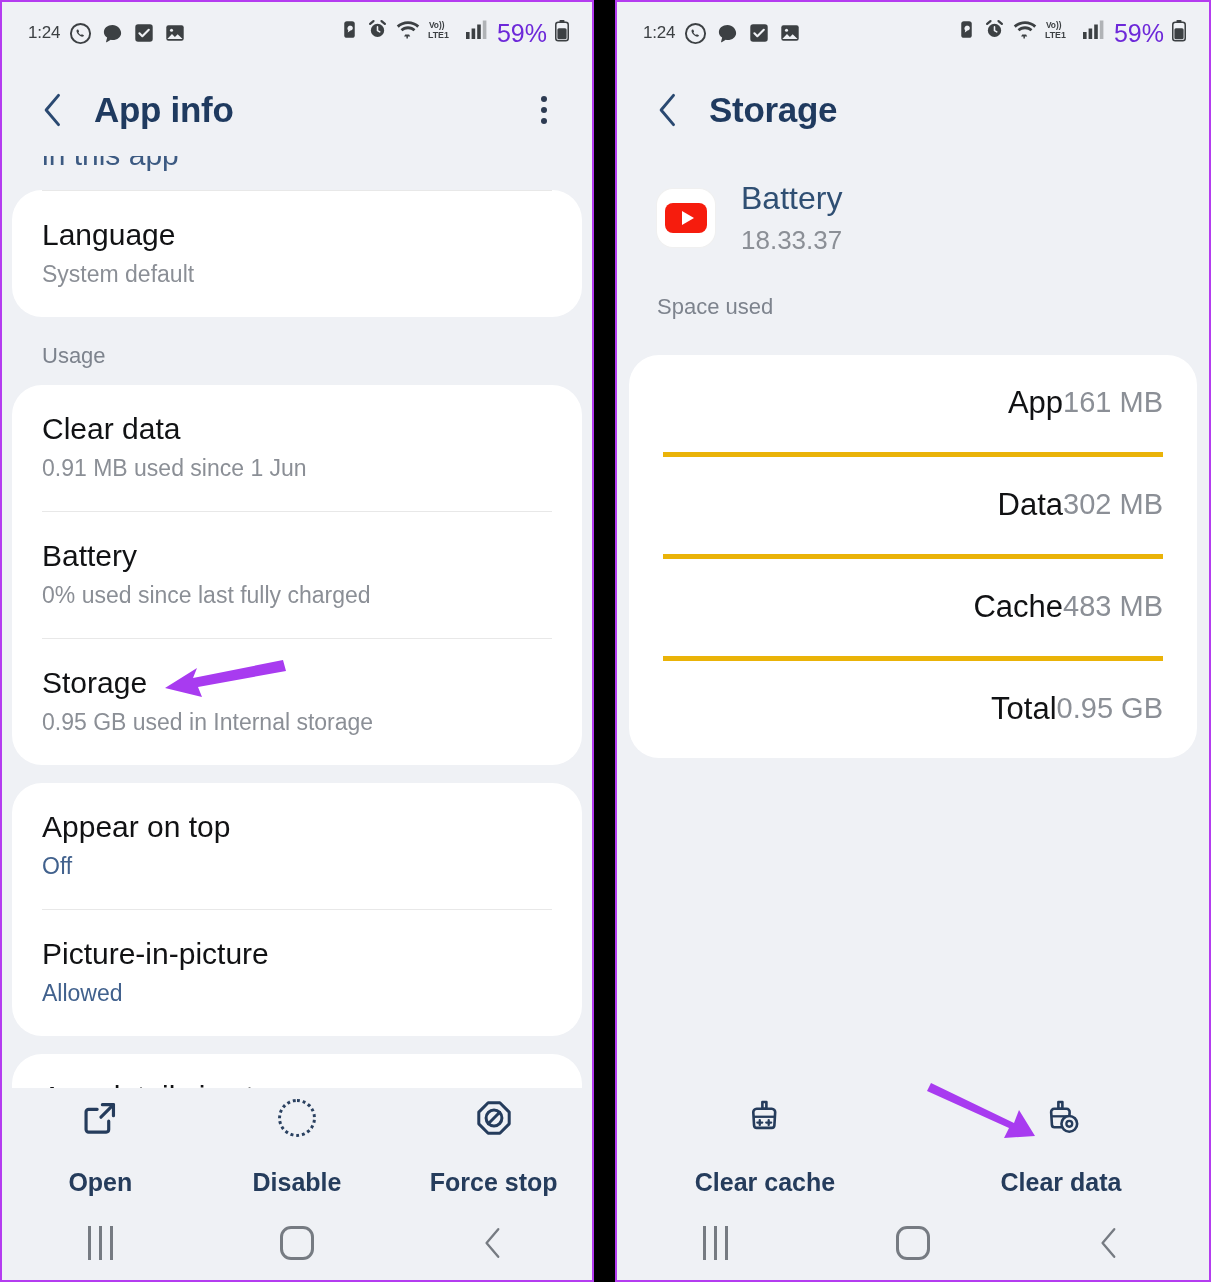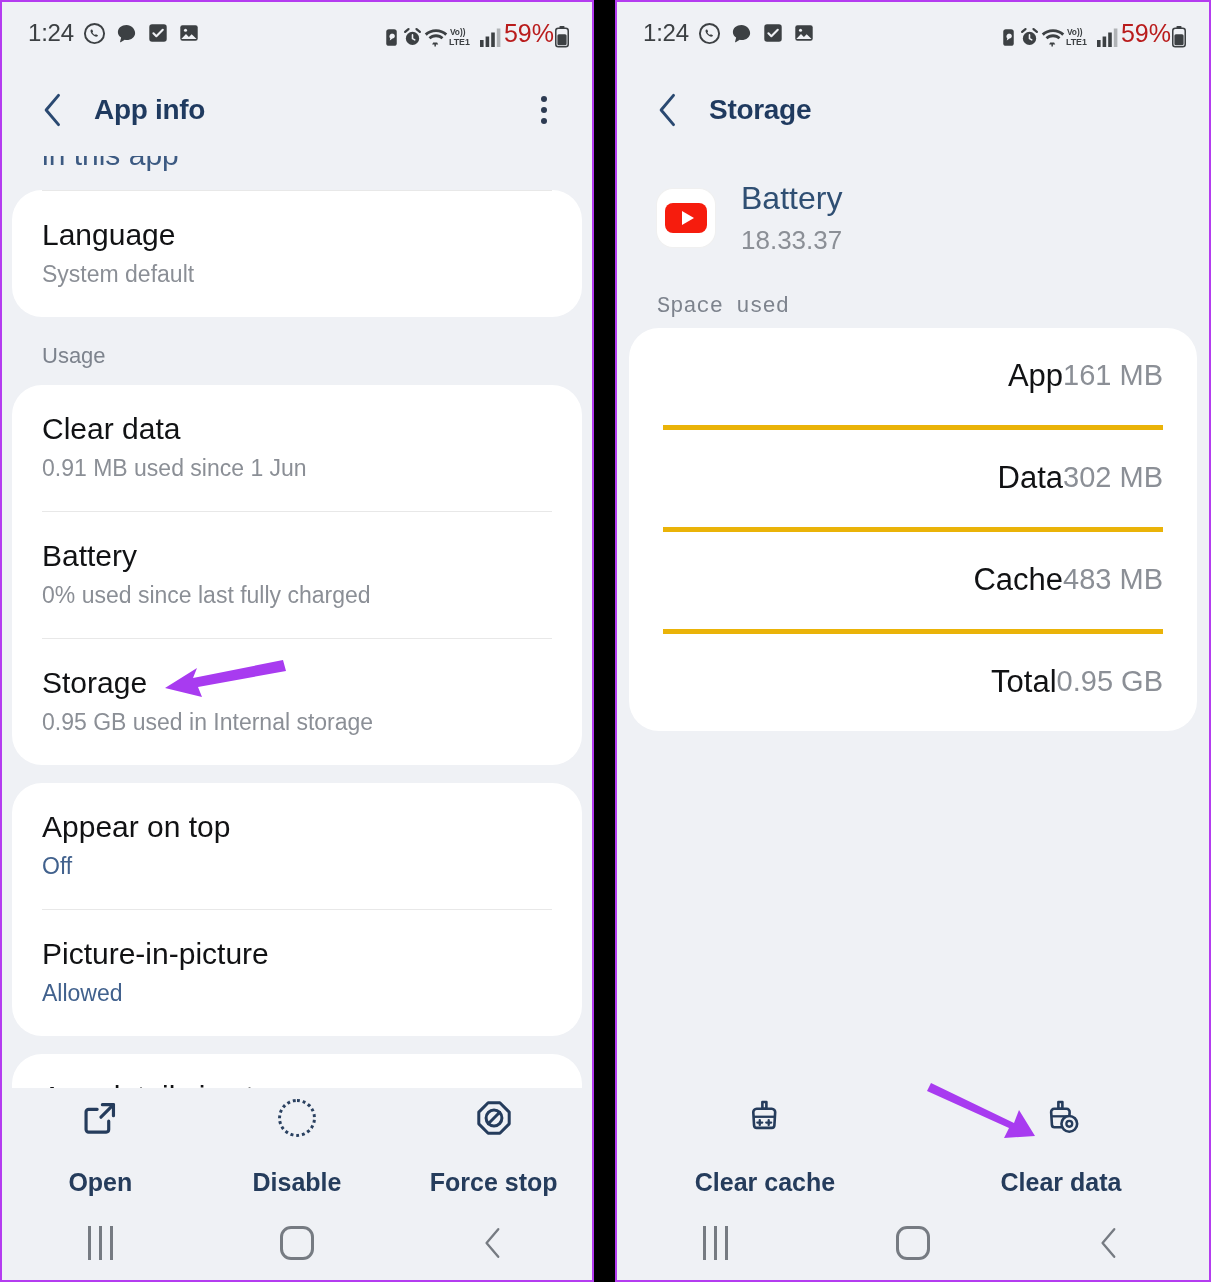--- a/index.html
+++ b/index.html
@@ -31,40 +31,40 @@
   
   .statusbar {
     height: 62px;
     display: flex; align-items: center;
     justify-content: space-between;
     padding: 0 22px 0 26px;
     flex: 0 0 auto;
     color: #3c4043;
   }
   .sb-left { display: flex; align-items: center; gap: 9px; }
-  .sb-time { font-size: 24px; color: #3c4043; letter-spacing: -0.2px; }
-  .sb-right { display: flex; align-items: flex-end; }
-  .sb-pct { font-size: 25px; color: #b91c1c; margin-left: 3px; }
+  .sb-time { font-size: 17px; color: #3c4043; letter-spacing: -0.2px; }
+  .sb-right { display: flex; align-items: flex-start; gap: 7px; }
+  .sb-pct { font-size: 25px; color: #6d28d9; margin-left: 3px; }
   .ic { display: inline-block; line-height: 0; }
 
   
   .appbar {
     height: 92px;
     display: flex; align-items: center;
     padding: 0 26px 0 30px;
     flex: 0 0 auto;
   }
   .back-btn {
     width: 44px; height: 44px;
     display: flex; align-items: center; justify-content: center;
     flex: 0 0 auto;
     cursor: pointer;
   }
   .appbar-title {
-    font-size: 28px; font-weight: bold;
+    font-size: 35px; font-weight: bold;
     color: #1f3a5f;
     margin-left: 18px;
     letter-spacing: -0.3px;
   }
   .appbar-spacer { flex: 1 1 auto; }
   .kebab {
     width: 44px; height: 44px;
     display: flex; flex-direction: column;
     align-items: center; justify-content: center;
     gap: 5px; cursor: pointer;
@@ -520,21 +520,21 @@
           <div class="yt-play">
             <div class="yt-tri"></div>
           </div>
         </div>
         <div class="app-meta">
           <div class="app-name">Battery</div>
           <div class="app-ver">18.33.37</div>
         </div>
       </div>
 
-      <div class="section-label" style="padding-left:40px;padding-top:0;padding-bottom:9px;font-family:Liberation Mono, monospace;">Space used</div>
+      <div class="section-label" style="padding-left:40px;padding-top:0;padding-bottom:35px;">Space used</div>
 
       <div class="card" style="margin:0 12px;padding:0 34px;">
         <div class="srow">
           <div class="srow-label">App</div>
           <div class="srow-value">161 MB</div>
         </div>
         <div class="srow">
           <div class="srow-label">Data</div>
           <div class="srow-value">302 MB</div>
         </div>

